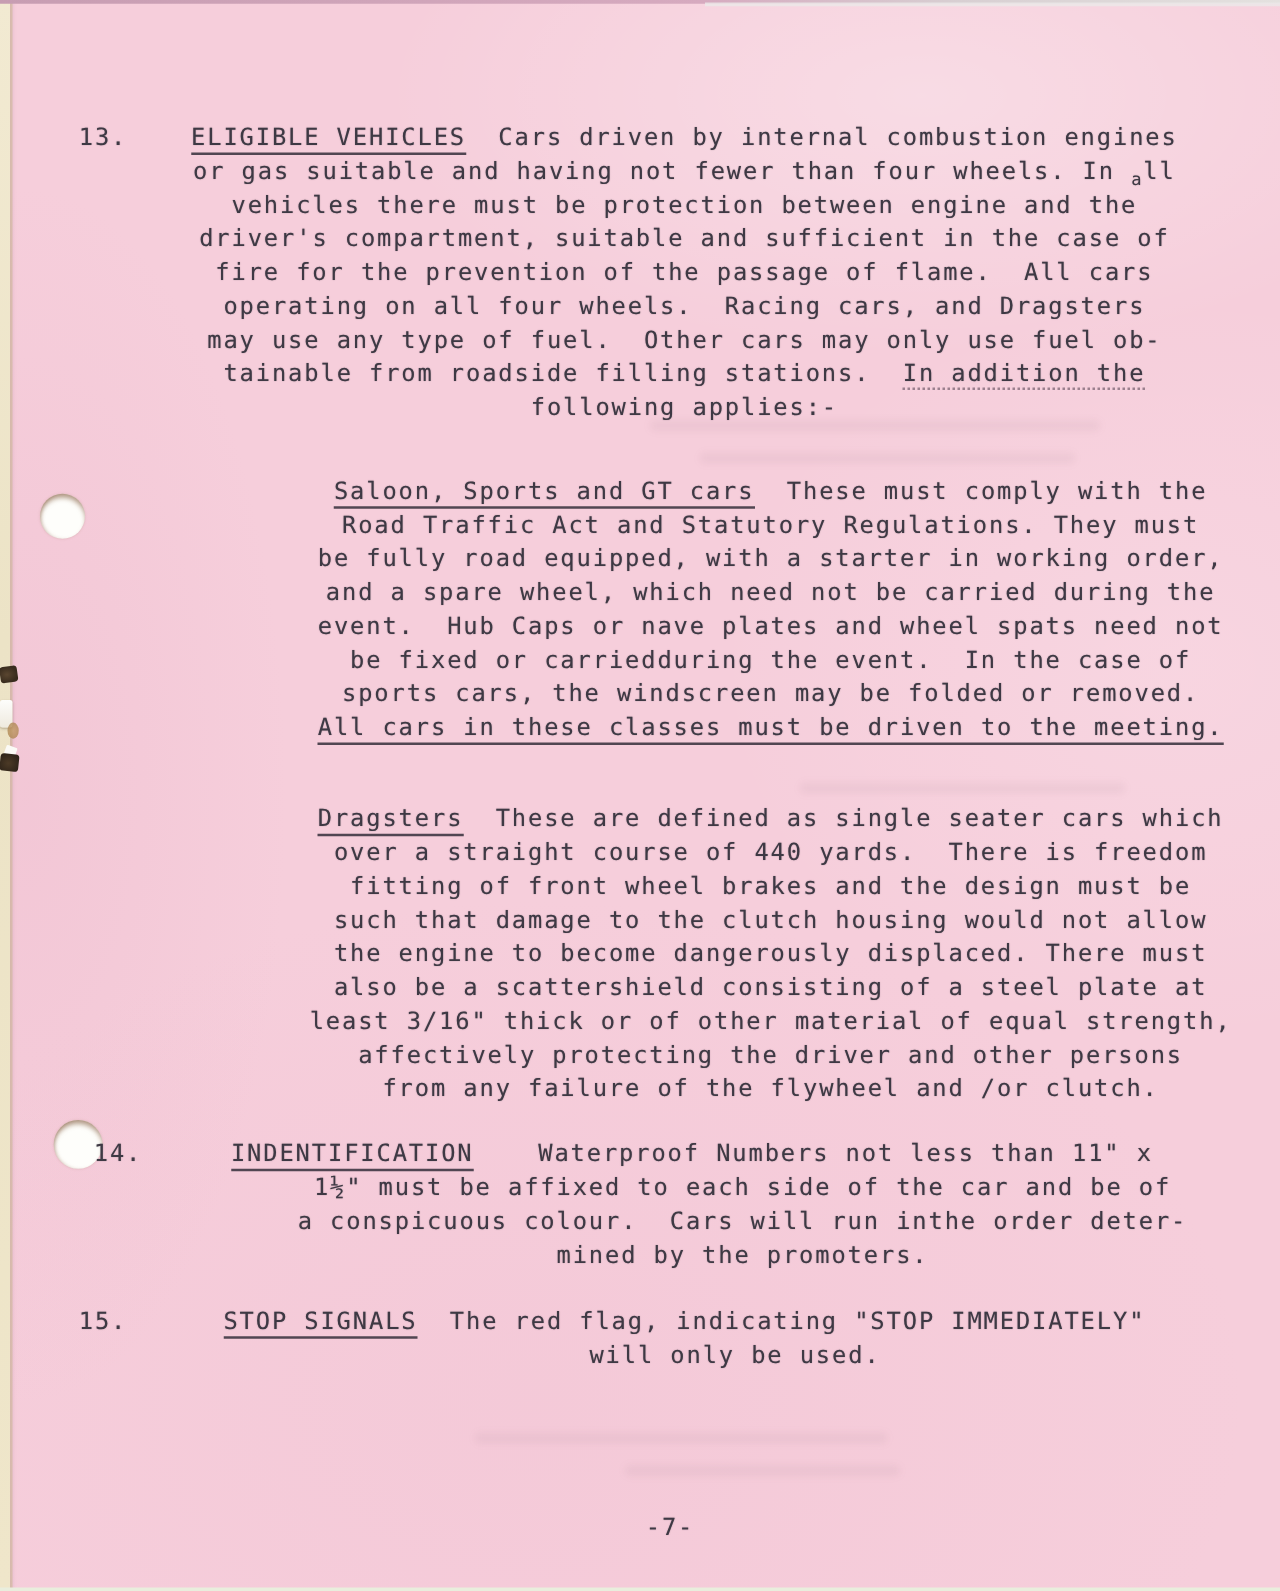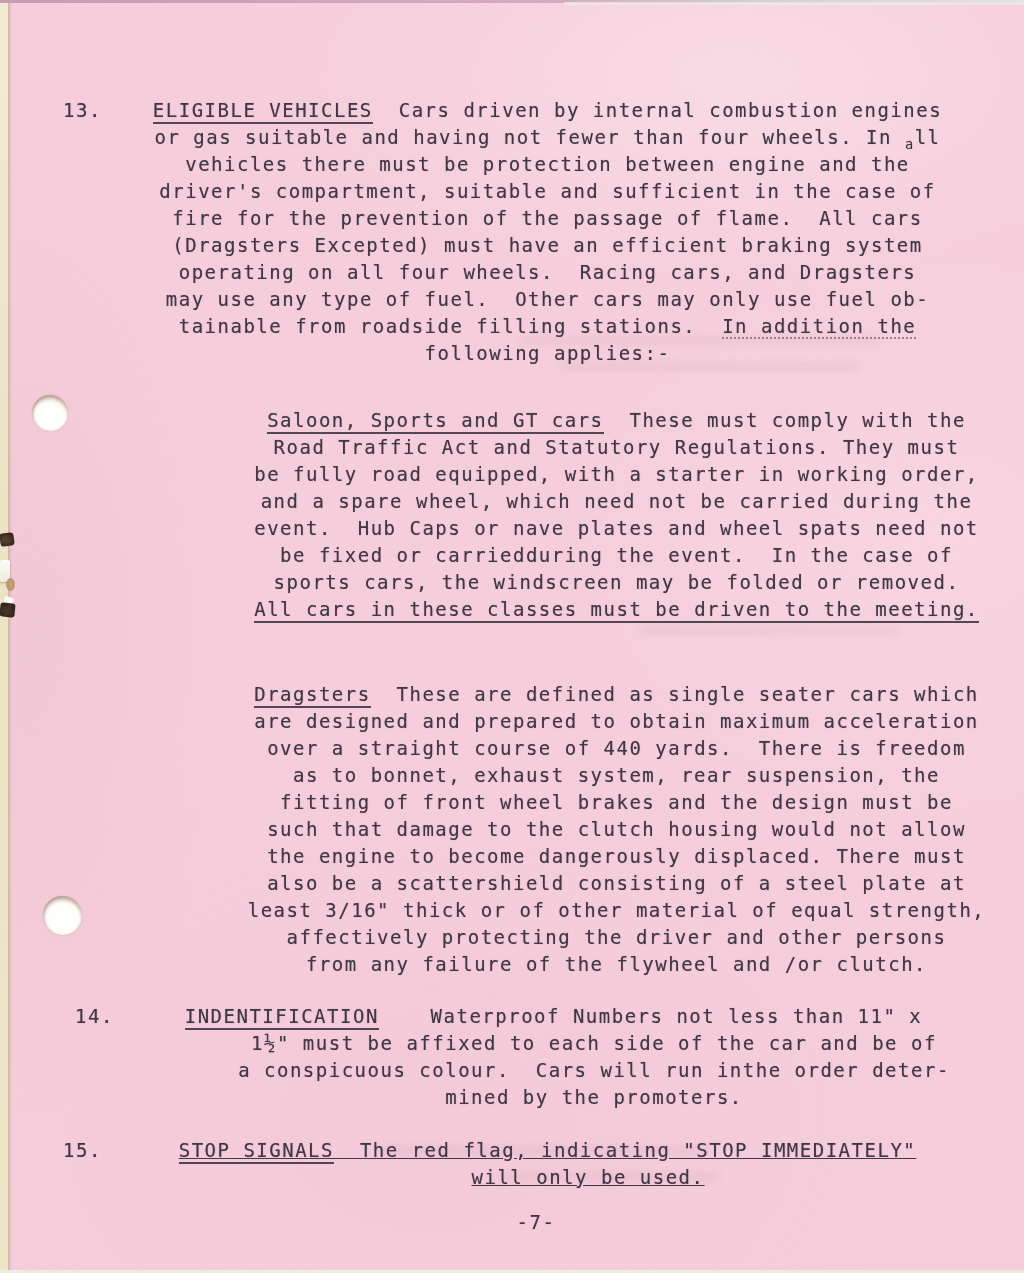--- a/index.html
+++ b/index.html
@@ -43,23 +43,23 @@
   .indent-body{padding-left:71px;}
   .indent-sub{padding-left:209px;}
   .num{position:absolute;left:63px;top:0;height:27px;line-height:27px;}
   .line{height:27px;line-height:27px;white-space:pre;text-align:center;}
   .line.ind{padding-left:81px;}
   .u-solid{border-bottom:2px solid rgba(52,46,58,0.85);padding-bottom:1px;}
   .u-dotted{border-bottom:2px dotted rgba(95,75,90,0.6);}
   .sub{font-size:0.72em;vertical-align:-0.38em;}
   [data-name="section-13"]{margin-top:97px;}
   [data-name="saloon-paragraph"]{margin-top:40px;}
-  [data-name="dragsters-paragraph"]{margin-top:58px;}
+  [data-name="dragsters-paragraph"]{margin-top:46px;}
   [data-name="section-14"]{margin-top:25px;margin-left:12px;}
-  [data-name="section-15"]{margin-top:26px;text-decoration:underline;}
+  [data-name="section-15"]{margin-top:26px;}
   .page-number{position:absolute;left:50%;top:1209px;transform:translateX(-50%);margin-left:24px;height:27px;line-height:27px;}
 </style>
 </head>
 <body>
 
 <div class="page" data-name="scanned-document-page" style="--paper: #f6cedb; --ink: #3e3944;">
 
   <div class="edge-left" data-name="paper-left-edge"></div>
   <div class="edge-left-line" data-name="paper-left-edge-shadow"></div>
   <div class="edge-top" data-name="paper-top-edge"></div>
@@ -82,41 +82,38 @@
   <div class="ghost" style="left:500px;top:1172px;width:220px;height:9px;" data-name="ghost-smudge"></div>
 
   <div class="content" data-name="document-content">
       <div class="block indent-body" data-name="section-13">
         <span class="num" data-name="section-13-number">13.</span>
         <div class="line" data-name="text-line"><span class="u-solid">ELIGIBLE VEHICLES</span><span>  Cars driven by internal combustion engines</span></div>
         <div class="line" data-name="text-line"><span>or gas suitable and having not fewer than four wheels. In </span><span class="sub">a</span><span>ll</span></div>
         <div class="line" data-name="text-line"><span>vehicles there must be protection between engine and the</span></div>
         <div class="line" data-name="text-line"><span>driver's compartment, suitable and sufficient in the case of</span></div>
         <div class="line" data-name="text-line"><span>fire for the prevention of the passage of flame.  All cars</span></div>
-        <div class="line" data-name="text-line"><span>(Dragsters Excepted) must have an efficient braking system</span></div>
         <div class="line" data-name="text-line"><span>operating on all four wheels.  Racing cars, and Dragsters</span></div>
         <div class="line" data-name="text-line"><span>may use any type of fuel.  Other cars may only use fuel ob-</span></div>
         <div class="line" data-name="text-line"><span>tainable from roadside filling stations.  </span><span class="u-dotted">In addition the</span></div>
         <div class="line" data-name="text-line"><span>following applies:-</span></div>
       </div>
       <div class="block indent-sub" data-name="saloon-paragraph">
         <div class="line" data-name="text-line"><span class="u-solid">Saloon, Sports and GT cars</span><span>  These must comply with the</span></div>
         <div class="line" data-name="text-line"><span>Road Traffic Act and Statutory Regulations. They must</span></div>
         <div class="line" data-name="text-line"><span>be fully road equipped, with a starter in working order,</span></div>
         <div class="line" data-name="text-line"><span>and a spare wheel, which need not be carried during the</span></div>
         <div class="line" data-name="text-line"><span>event.  Hub Caps or nave plates and wheel spats need not</span></div>
         <div class="line" data-name="text-line"><span>be fixed or carriedduring the event.  In the case of</span></div>
         <div class="line" data-name="text-line"><span>sports cars, the windscreen may be folded or removed.</span></div>
         <div class="line" data-name="text-line"><span class="u-solid">All cars in these classes must be driven to the meeting.</span></div>
       </div>
       <div class="block indent-sub" data-name="dragsters-paragraph">
         <div class="line" data-name="text-line"><span class="u-solid">Dragsters</span><span>  These are defined as single seater cars which</span></div>
-        <div class="line" data-name="text-line"><span>are designed and prepared to obtain maximum acceleration</span></div>
         <div class="line" data-name="text-line"><span>over a straight course of 440 yards.  There is freedom</span></div>
-        <div class="line" data-name="text-line"><span>as to bonnet, exhaust system, rear suspension, the</span></div>
         <div class="line" data-name="text-line"><span>fitting of front wheel brakes and the design must be</span></div>
         <div class="line" data-name="text-line"><span>such that damage to the clutch housing would not allow</span></div>
         <div class="line" data-name="text-line"><span>the engine to become dangerously displaced. There must</span></div>
         <div class="line" data-name="text-line"><span>also be a scattershield consisting of a steel plate at</span></div>
         <div class="line" data-name="text-line"><span>least 3/16" thick or of other material of equal strength,</span></div>
         <div class="line" data-name="text-line"><span>affectively protecting the driver and other persons</span></div>
         <div class="line" data-name="text-line"><span>from any failure of the flywheel and /or clutch.</span></div>
       </div>
       <div class="block indent-body" data-name="section-14">
         <span class="num" data-name="section-14-number">14.</span>

